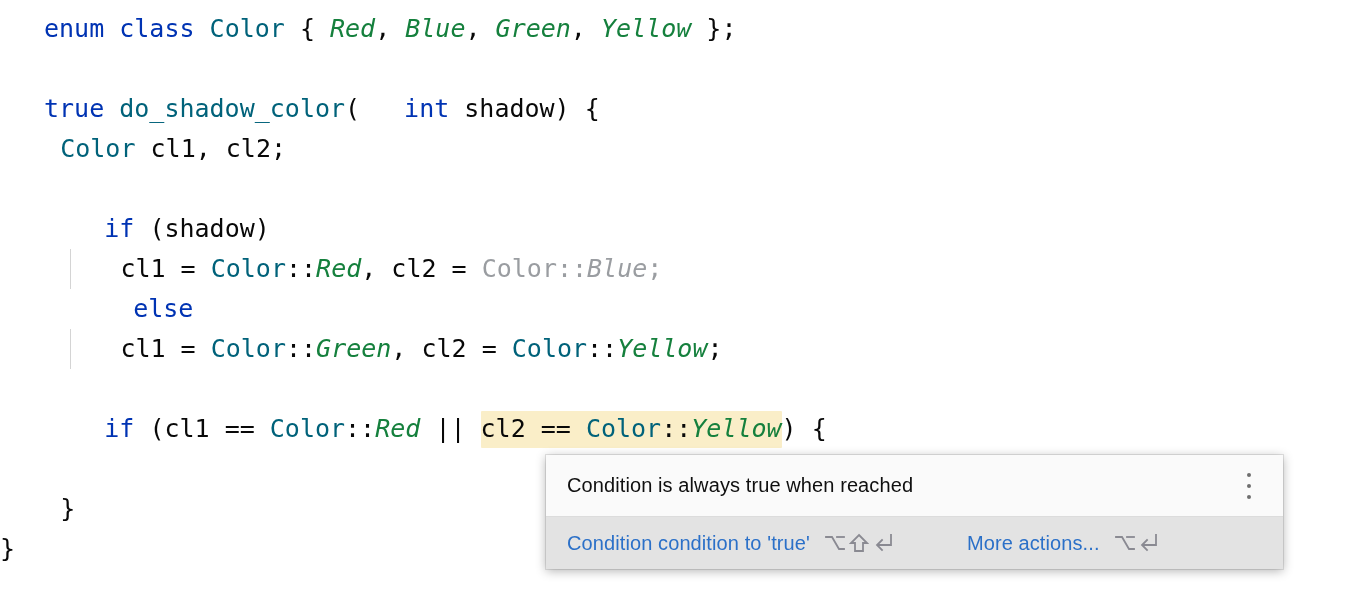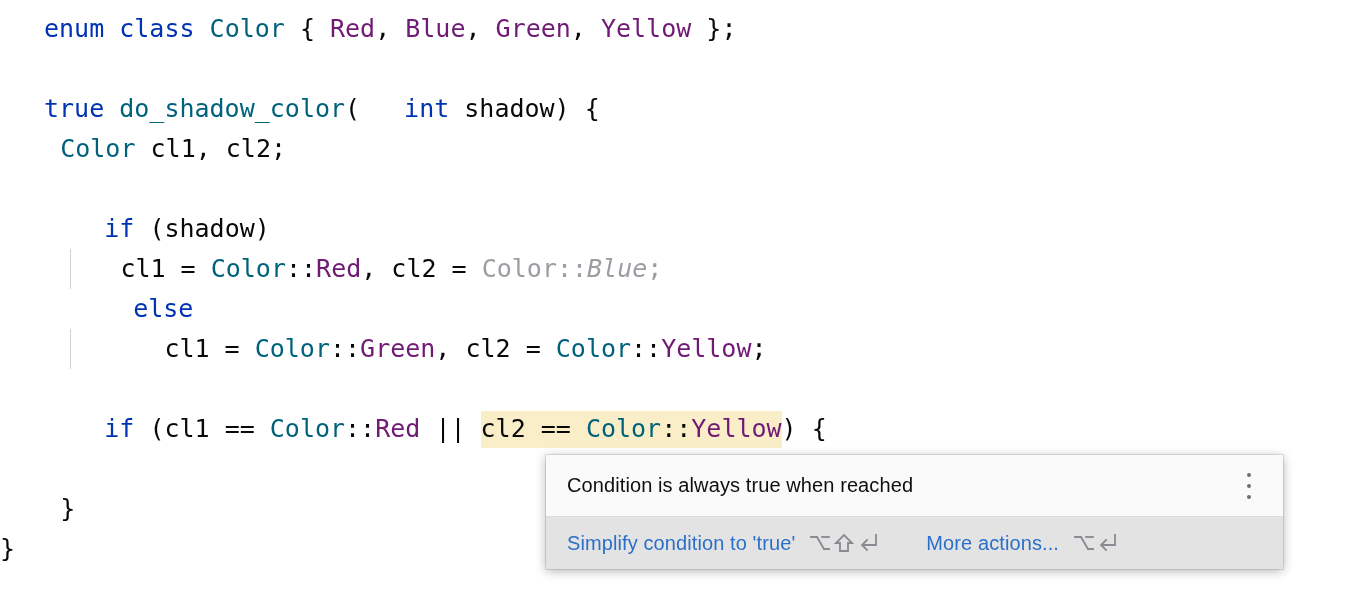--- a/index.html
+++ b/index.html
@@ -35,21 +35,21 @@
     font-size: 25px;
     letter-spacing: 0px;
     color: #080808;
   }
 
   
   .t-kw       { color: #0033B3; margin-left: 44px; }
   .t-type     { color: #00627A; margin-top: 44px; }
   .t-fn       { color: #00627A; }
   .t-plain    { color: #080808; }
-  .t-enumval  { color: #701a75; }
+  .t-enumval  { color: #15803d; font-style: italic; }
   .t-dim      { color: #9a9da1; }
   .t-dim-it   { color: #9a9da1; font-style: italic; }
 
   
   .hl {
     background: #faeec8;
     border-radius: 1px;
     padding: 3px 0 5px 0;
   }
 
@@ -111,21 +111,21 @@
     height: 52px;
     display: flex;
     align-items: center;
     padding-left: 21px;
   }
   .action {
     display: flex;
     align-items: center;
     cursor: pointer;
   }
-  .action + .action { margin-left: 47px; }
+  .action + .action { margin-left: 73px; }
   .action-label {
     font-size: 20px;
     color: #2b70c8;
     letter-spacing: 0.1px;
   }
   .shortcut {
     margin-left: 14px;
     display: flex;
     align-items: center;
     color: #8a8a92;
@@ -145,21 +145,21 @@
   <div class="code-line" style="top:89px;"><span class="t-kw">true </span><span class="t-fn">do_shadow_color</span><span class="t-plain">(</span><span class="t-kw">int</span><span class="t-plain"> shadow) {</span></div>
 
   <div class="code-line" style="top:129px;"><span class="t-plain">    </span><span class="t-type">Color</span><span class="t-plain"> cl1, cl2;</span></div>
 
   <div class="code-line" style="top:209px;"><span class="t-plain">    </span><span class="t-kw">if</span><span class="t-plain"> (shadow)</span></div>
 
   <div class="code-line" style="top:249px;"><span class="t-plain">        cl1 = </span><span class="t-type">Color</span><span class="t-plain">::</span><span class="t-enumval">Red</span><span class="t-plain">, cl2 = </span><span class="t-dim">Color::</span><span class="t-dim-it">Blue</span><span class="t-dim">;</span></div>
 
   <div class="code-line" style="top:289px;padding-left:29px;"><span class="t-plain">    </span><span class="t-kw">else</span></div>
 
-  <div class="code-line" style="top:329px;padding-left:44px;"><span class="t-plain">        cl1 = </span><span class="t-type">Color</span><span class="t-plain">::</span><span class="t-enumval">Green</span><span class="t-plain">, cl2 = </span><span class="t-type">Color</span><span class="t-plain">::</span><span class="t-enumval">Yellow</span><span class="t-plain">;</span></div>
+  <div class="code-line" style="top:329px;"><span class="t-plain">        cl1 = </span><span class="t-type">Color</span><span class="t-plain">::</span><span class="t-enumval">Green</span><span class="t-plain">, cl2 = </span><span class="t-type">Color</span><span class="t-plain">::</span><span class="t-enumval">Yellow</span><span class="t-plain">;</span></div>
 
   <div class="code-line" style="top:409px;"><span class="t-plain">    </span><span class="t-kw">if</span><span class="t-plain"> (cl1 == </span><span class="t-type">Color</span><span class="t-plain">::</span><span class="t-enumval">Red</span><span class="t-plain"> || </span><span class="hl"><span class="t-plain">cl2 == </span><span class="t-type">Color</span><span class="t-plain">::</span><span class="t-enumval">Yellow</span></span><span class="t-plain">) {</span></div>
 
   <div class="code-line" style="top:489px;"><span class="t-plain">    }</span></div>
 
   <div class="code-line" style="top:529px;"><span class="t-plain">}</span></div>
 
 </div>
 
 <div id="inspection-popup">
@@ -170,21 +170,21 @@
     <div class="kebab-button">
       <span></span>
       <span></span>
       <span></span>
     </div>
   </div>
 
   <div class="popup-actions">
 
     <div class="action">
-      <span class="action-label">Simplify condition to 'true'</span>
+      <span class="action-label">Condition condition to 'true'</span>
       <span class="shortcut">
 
         <svg width="22" height="22" viewBox="0 0 22 22">
           <path d="M2 5 H8 L15 17 H20" fill="none" stroke="#8a8a92" stroke-width="1.8" stroke-linecap="square"></path>
           <path d="M13 5 H20" fill="none" stroke="#8a8a92" stroke-width="1.8" stroke-linecap="square"></path>
         </svg>
 
         <svg width="20" height="22" viewBox="0 0 20 22" style="margin-left:3px;">
           <path d="M10 3 L18 11 H14 V19 H6 V11 H2 Z" fill="none" stroke="#8a8a92" stroke-width="1.8" stroke-linejoin="miter"></path>
         </svg>

